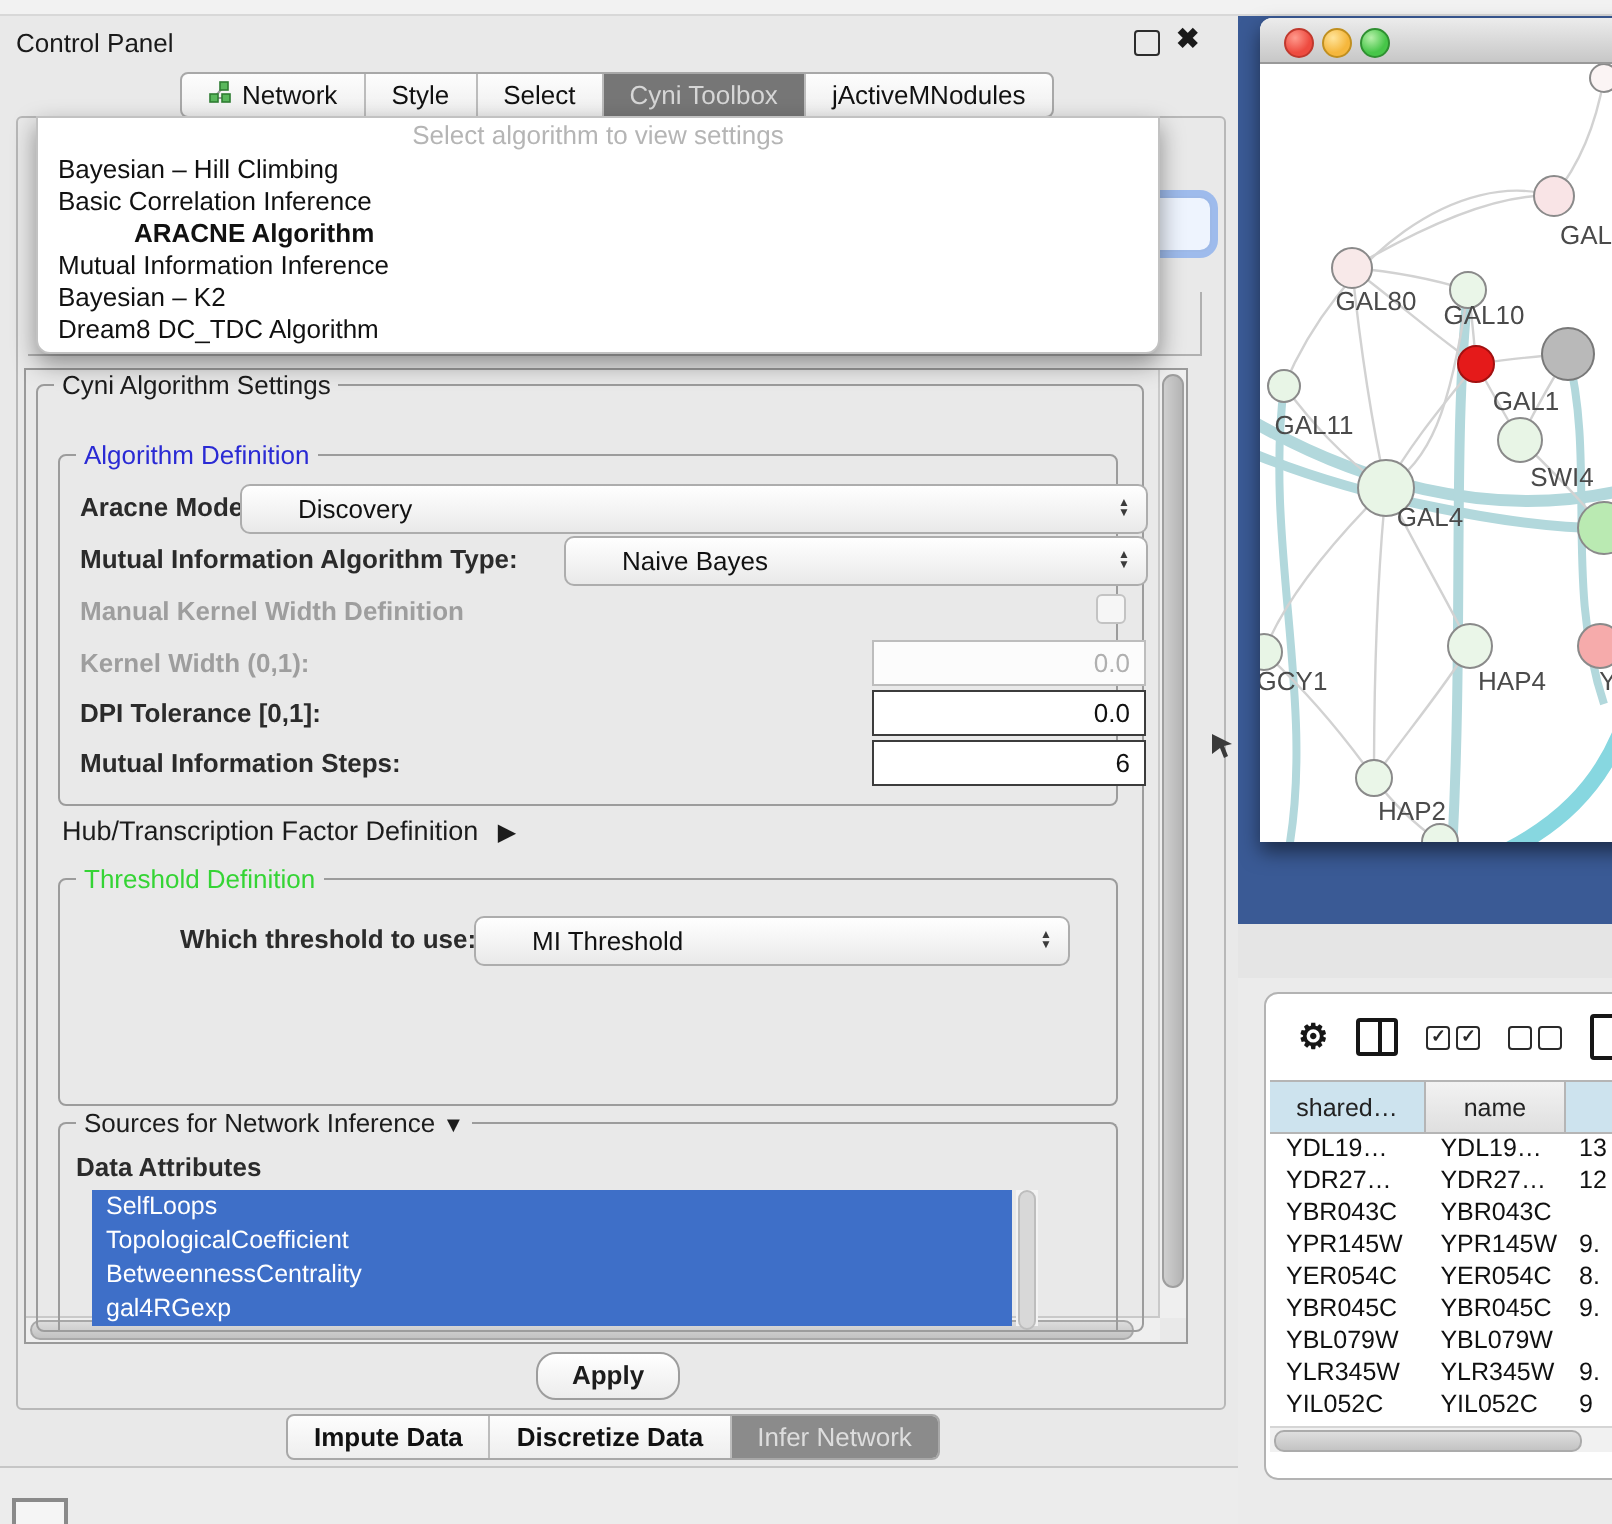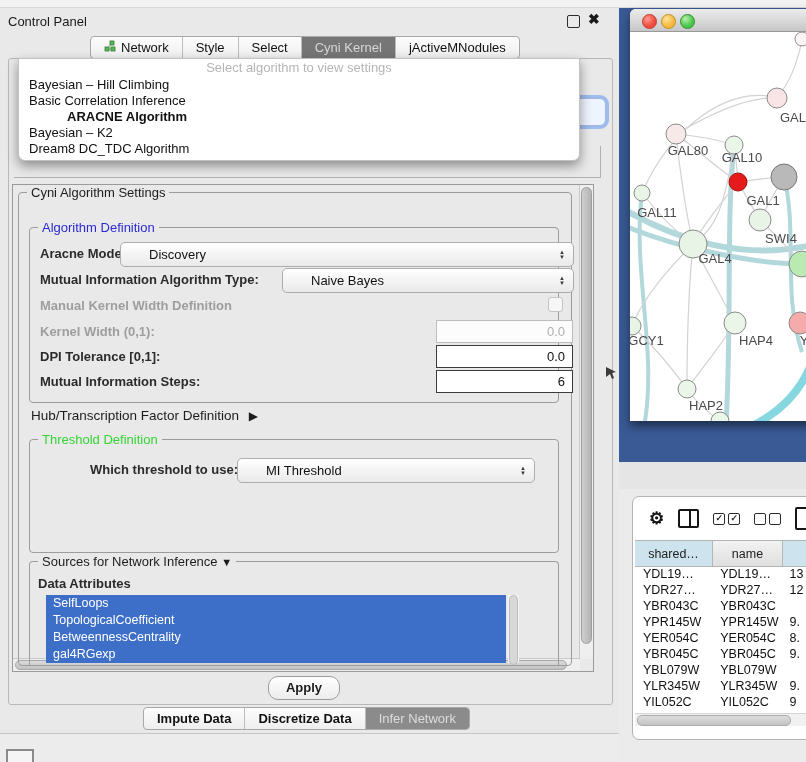--- a/index.html
+++ b/index.html
@@ -145,38 +145,39 @@
       </span>
       <span>Network</span>
     </div>
     <div class="tab">
           <span>Style</span>
         </div>
     <div class="tab">
           <span>Select</span>
         </div>
     <div class="tab sel">
-          <span>Cyni Kernel</span>
+          <span>Cyni Toolbox</span>
         </div>
     <div class="tab">
           <span>jActiveMNodules</span>
         </div>
   </div>
 
   <div class="abs inner"></div>
 
   <div class="abs frag-combo"></div>
   <div class="abs frag-line"></div>
   <div class="abs frag-vline"></div>
 
   <div class="abs popup">
     <div class="prompt">Select algorithm to view settings</div>
     <div class="item">Bayesian – Hill Climbing</div>
     <div class="item">Basic Correlation Inference</div>
     <div class="item bold">ARACNE Algorithm</div>
+    <div class="item">Mutual Information Inference</div>
     <div class="item">Bayesian – K2</div>
     <div class="item">Dream8 DC_TDC Algorithm</div>
   </div>
 
   <div class="abs scrollwrap">
     <div class="vsb">
           <div class="thumb"></div>
         </div>
     <div class="hsb">
           <div class="thumb"></div>

